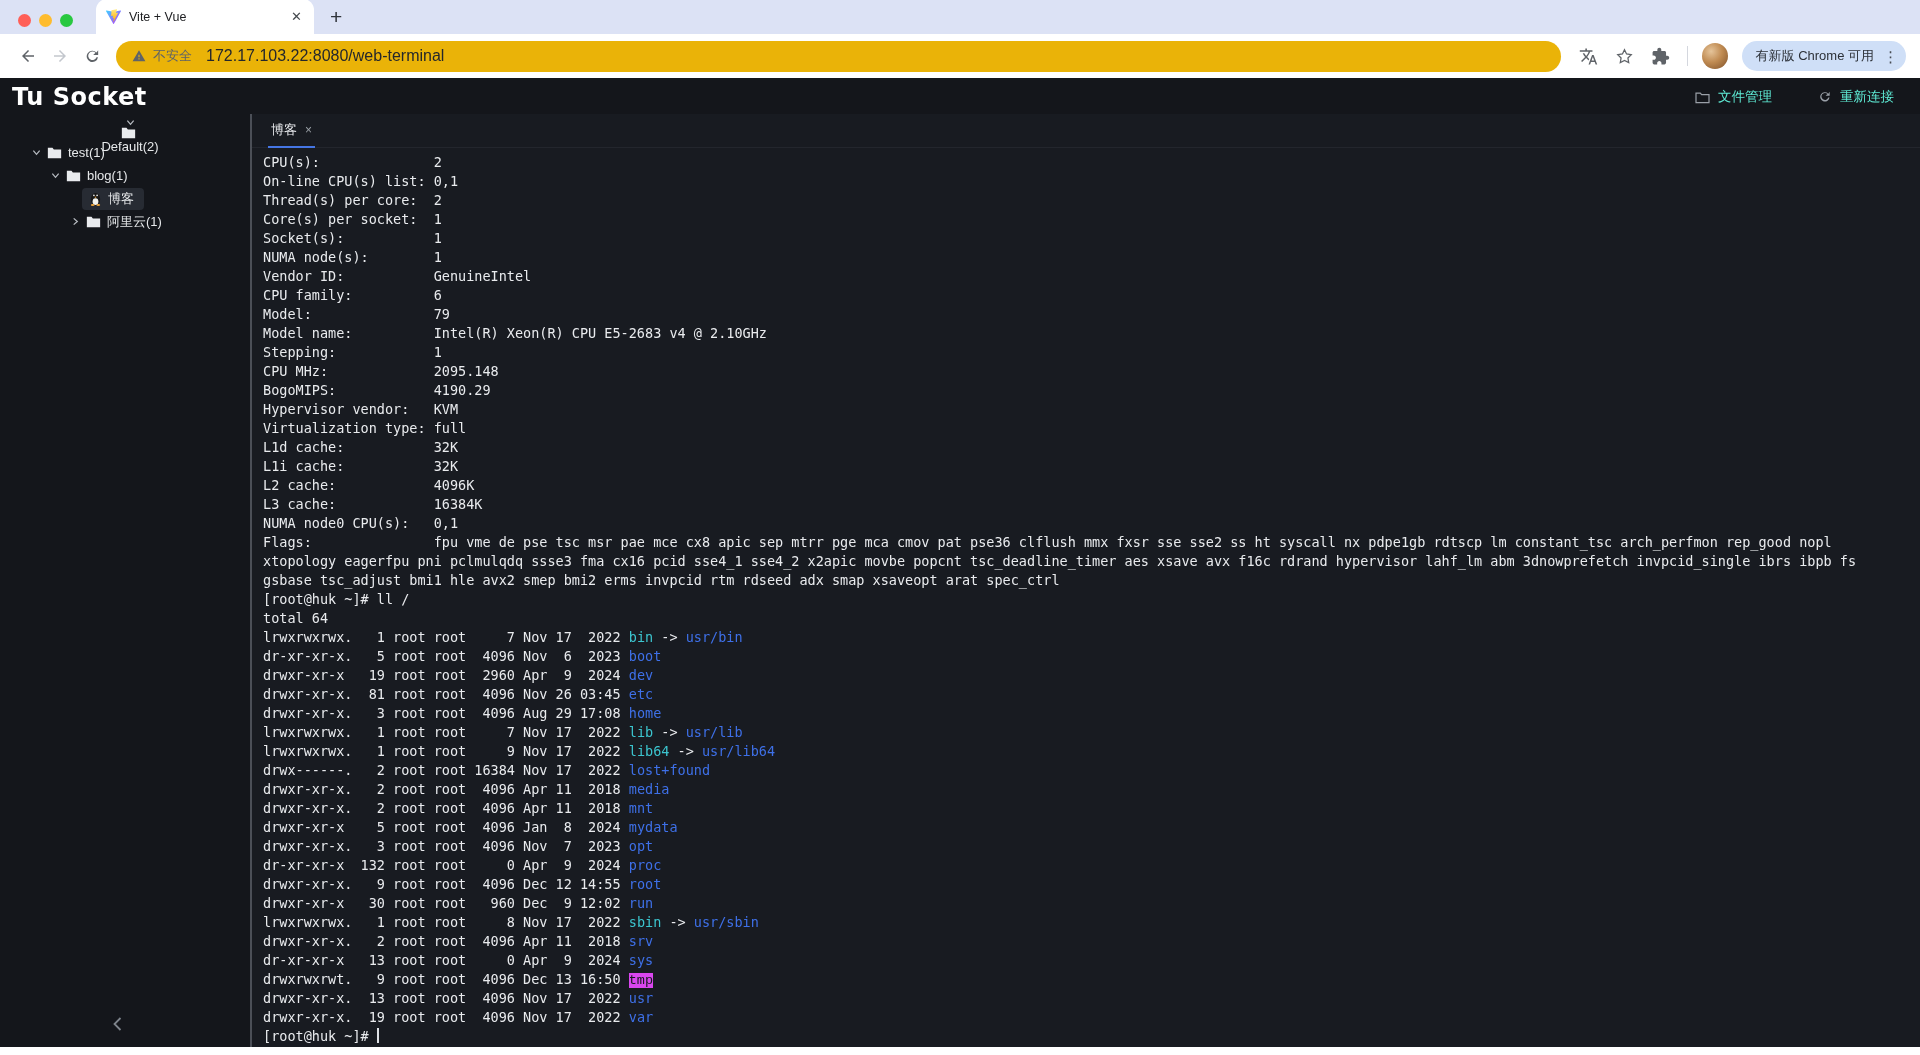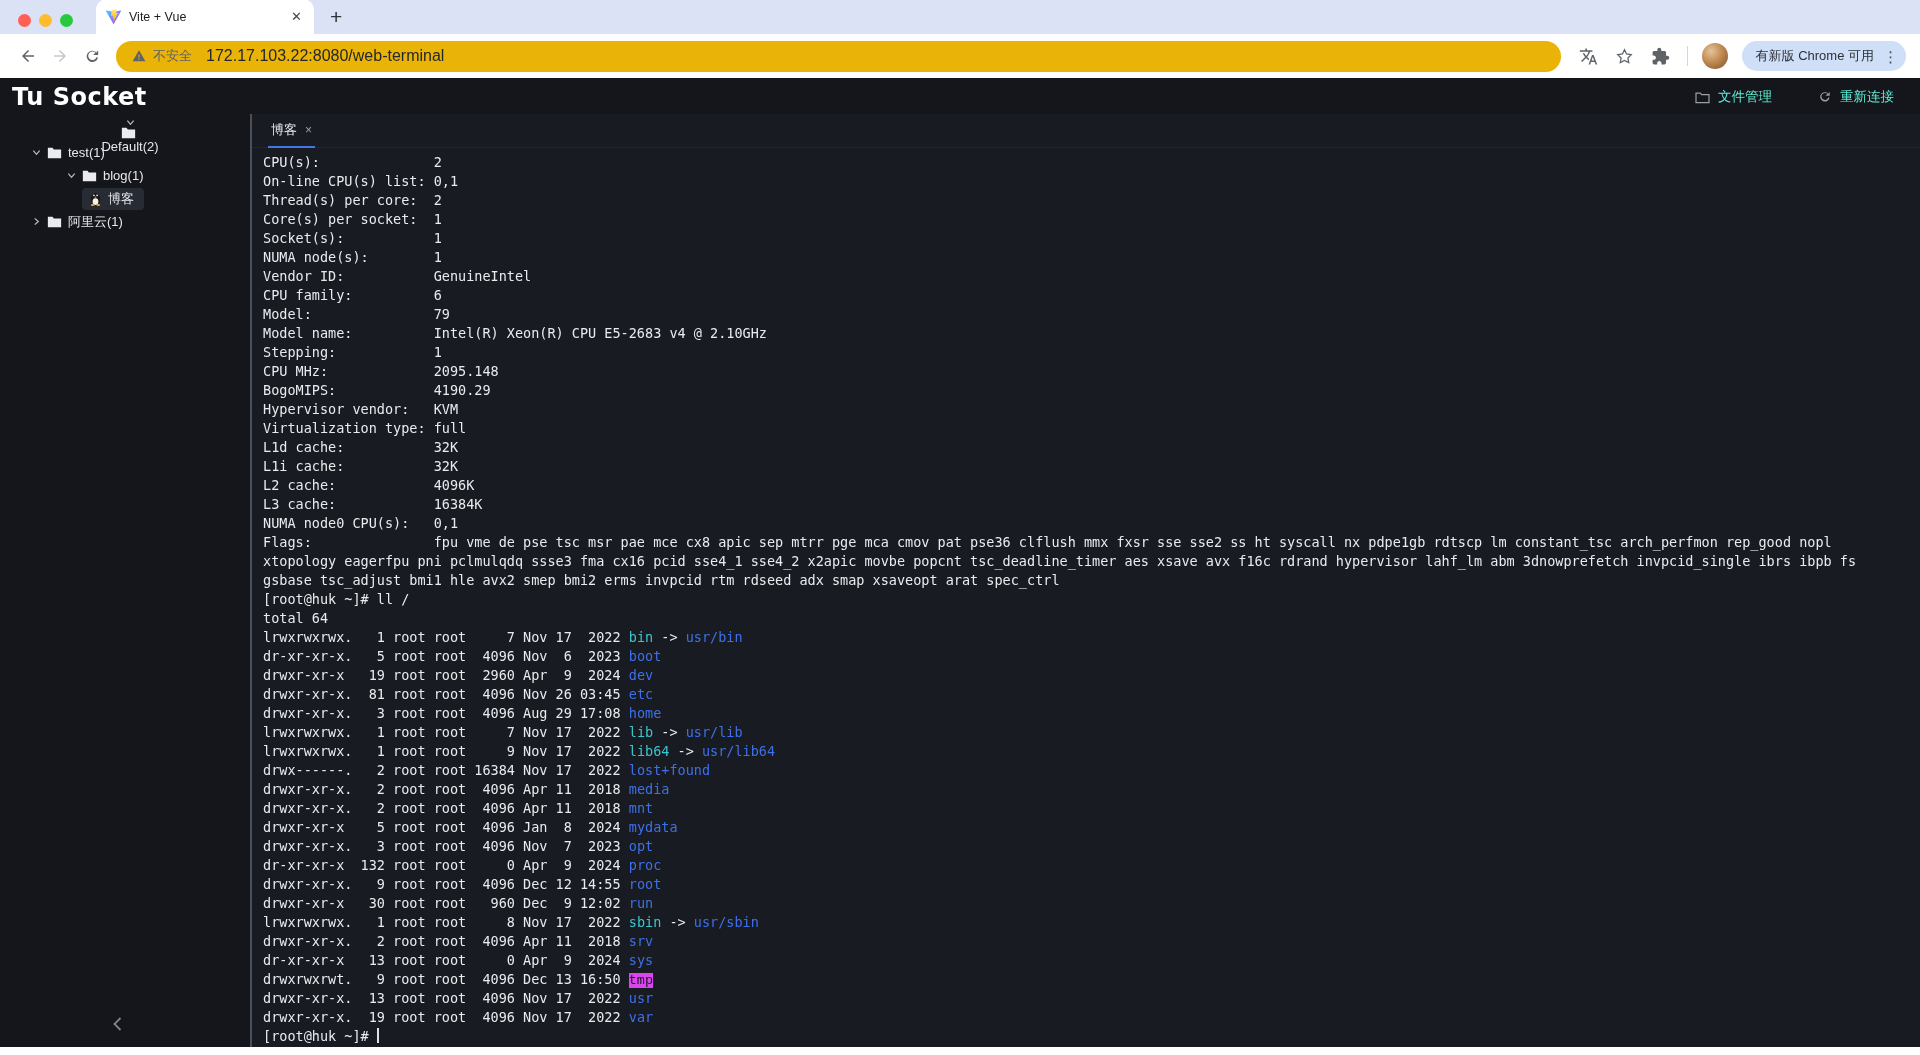--- a/index.html
+++ b/index.html
@@ -191,21 +191,21 @@
                 <path d="M1.5 3l3.5 4 3.5-4"></path>
               </svg>
             </span>
             <span class="ficon">
               <svg width="15" height="12" viewBox="0 0 16 13">
                 <path d="M.8.8h5l1.5 1.8h7.9v9.6H.8z" fill="#e9ebee"></path>
               </svg>
             </span>
             <span>test(1)</span>
           </div>
-          <div class="tree-row" style="padding-left: 64px;">
+          <div class="tree-row" style="padding-left: 48px;">
             <span class="chev">
               <svg width="9" height="9" viewBox="0 0 10 10" fill="none" stroke="#b8bcc2" stroke-width="1.4">
                 <path d="M1.5 3l3.5 4 3.5-4"></path>
               </svg>
             </span>
             <span class="ficon">
               <svg width="15" height="12" viewBox="0 0 16 13">
                 <path d="M.8.8h5l1.5 1.8h7.9v9.6H.8z" fill="#e9ebee"></path>
               </svg>
             </span>
@@ -221,21 +221,21 @@
                   <circle cx="4.9" cy="4.4" r="0.8" fill="#fff"></circle>
                   <circle cx="8.1" cy="4.4" r="0.8" fill="#fff"></circle>
                   <polygon points="5.3,5.7 7.7,5.7 6.5,7.1" fill="#f0a63a"></polygon>
                   <ellipse cx="3.7" cy="14" rx="1.9" ry="1" fill="#f0a63a"></ellipse>
                   <ellipse cx="9.3" cy="14" rx="1.9" ry="1" fill="#f0a63a"></ellipse>
                 </svg>
               </span>
               <span>博客</span>
             </span>
           </div>
-          <div class="tree-row" style="padding-left: 29px;">
+          <div class="tree-row" style="padding-left: 29px; margin-left: 39px;">
             <span class="chev">
               <svg width="9" height="9" viewBox="0 0 10 10" fill="none" stroke="#b8bcc2" stroke-width="1.4">
                 <path d="M3 1.5l4 3.5-4 3.5"></path>
               </svg>
             </span>
             <span class="ficon">
               <svg width="15" height="12" viewBox="0 0 16 13">
                 <path d="M.8.8h5l1.5 1.8h7.9v9.6H.8z" fill="#e9ebee"></path>
               </svg>
             </span>

